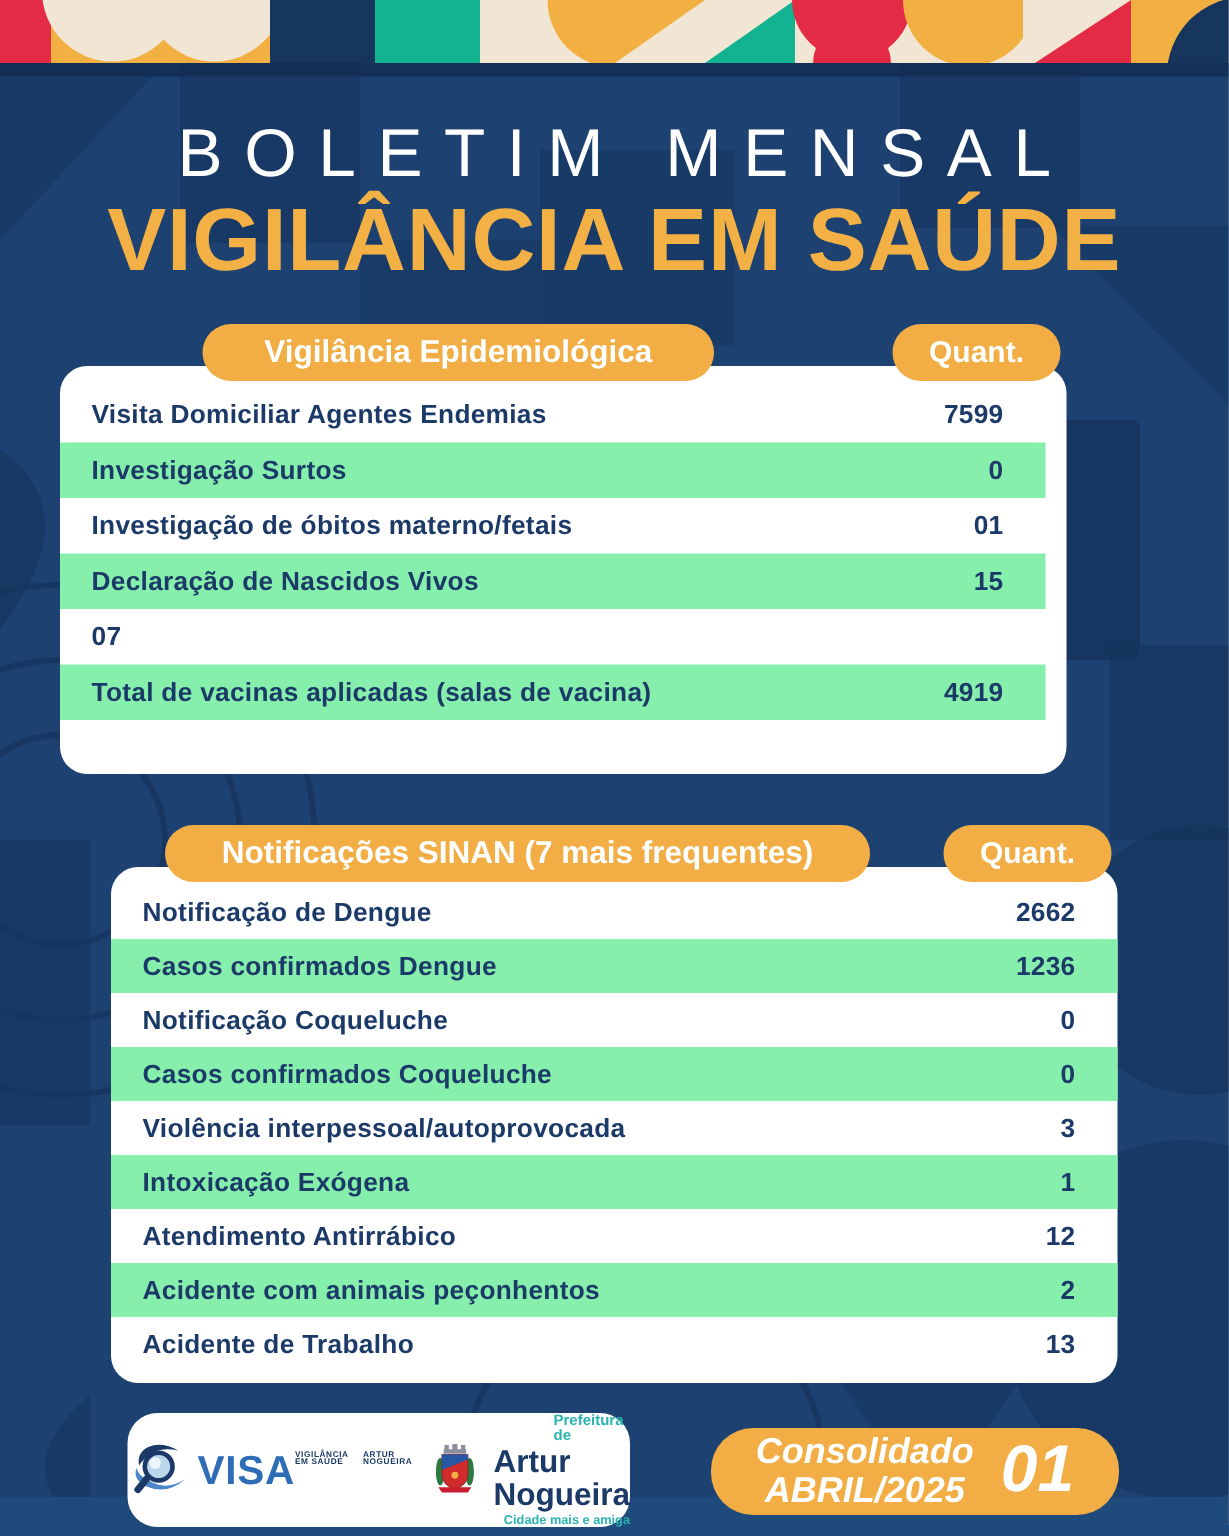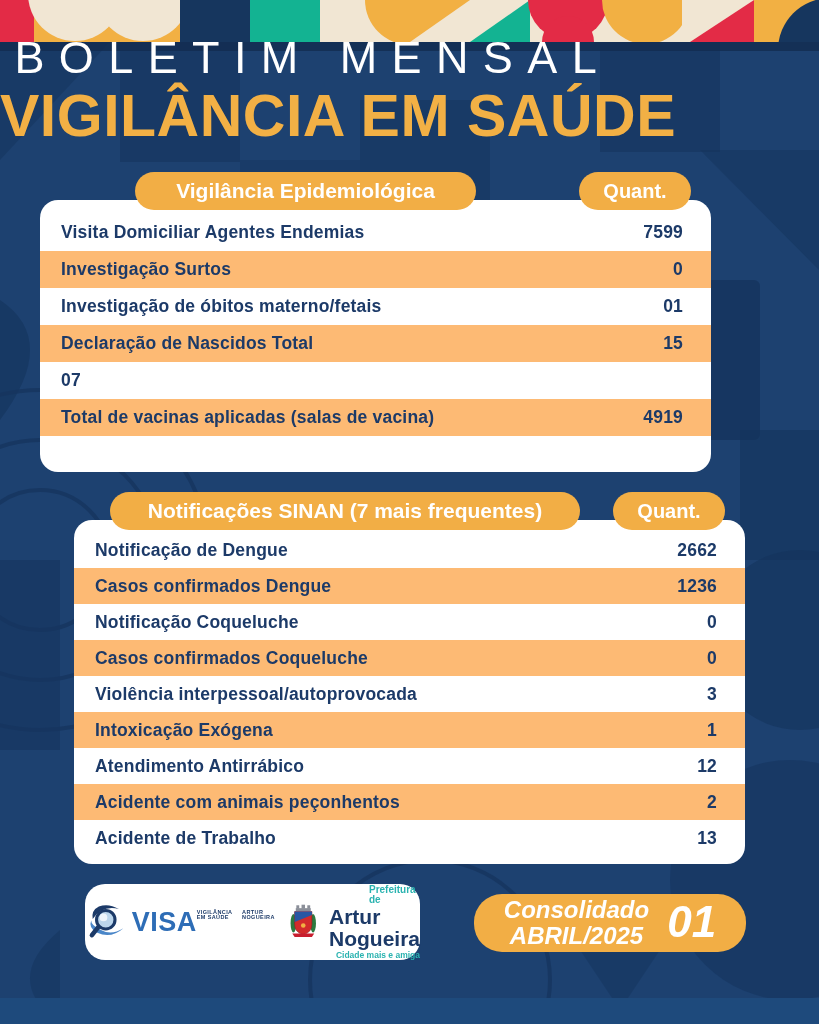--- a/index.html
+++ b/index.html
@@ -4,43 +4,43 @@
 <style>
   * { margin:0; padding:0; box-sizing:border-box; }
   html,body { width:819px; }
   body { font-family:"Liberation Sans", sans-serif; }
   .page { position:relative; width:819px; height:1024px; background:#1d4170; overflow:hidden; }
   .bg-pattern { position:absolute; inset:0; z-index:0; }
   .top-band { position:absolute; top:0; left:0; width:819px; height:42px; z-index:3; }
   .content { position:relative; z-index:2; }
 
   
-  .title-block { text-align:left; padding-top:34px; }
+  .title-block { text-align:center; padding-top:78px; }
   .title-line1 { color:#ffffff; font-size:45px; font-weight:400; letter-spacing:0.32em; padding-left:0.32em; line-height:1.05; }
   .title-line2 { color:#f2b045; font-size:59px; font-weight:800; letter-spacing:0.5px; line-height:1.0; margin-top:6px; }
 
   
   .section { position:relative; width:671px; margin:0 auto; }
   .section-1 { margin-top:26px;margin-left:40px; }
-  .section-2 { margin-top:20px; }
+  .section-2 { margin-top:34px; }
   .pill-row { position:relative; height:38px; z-index:2; }
   .pill { position:absolute; top:0; height:38px; background:#f2ae45; border-radius:19px;
           display:flex; align-items:center; justify-content:center;
           color:#ffffff; font-weight:700; font-size:21px; }
   .pill-header-1 { left:95px; width:341px; }
   .pill-header-2 { left:36px; width:470px; }
-  .pill-quant { right:20px; width:112px; font-size:20px; }
+  .pill-quant { right:4px; width:112px; font-size:20px; }
   .card { position:relative; background:#ffffff; border-radius:18px; margin-top:-10px; z-index:1; }
-  .card-1 { padding:14px 0 36px 0; }
+  .card-1 { padding:14px 14px 36px 0; }
   .card-2 { padding:12px 0 8px 0; }
   .row { display:flex; align-items:center; justify-content:space-between;
          padding:0 28px 0 21px; color:#1c3a68; font-weight:700; font-size:17.5px; letter-spacing:0.2px; }
   .card-1 .row { height:37px; }
   .card-2 .row { height:36px; }
-  .row.alt { background:#fdba74; }
+  .row.alt { background:#86efac; }
   .row-value { font-weight:800; }
 
   
   .footer { display:flex; justify-content:space-between; align-items:flex-start;
             width:819px; padding:20px 73px 0 85px; }
   .logo-card { width:335px; height:76px; background:#ffffff; border-radius:20px;
                display:flex; align-items:center; justify-content:center; gap:12px; }
   .visa-logo { display:flex; align-items:center; gap:2px; }
   .visa-text-block { display:flex; flex-direction:row; line-height:1; }
   .visa-name { color:#2e6db6; font-size:27px; font-weight:800; letter-spacing:0.5px; }
@@ -139,21 +139,21 @@
           </div>
           <div class="row alt">
             <span class="row-label">Investigação Surtos</span>
             <span class="row-value">0</span>
           </div>
           <div class="row">
             <span class="row-label">Investigação de óbitos materno/fetais</span>
             <span class="row-value">01</span>
           </div>
           <div class="row alt">
-            <span class="row-label">Declaração de Nascidos Total</span>
+            <span class="row-label">Declaração de Nascidos Vivos</span>
             <span class="row-value">15</span>
           </div>
           <div class="row">
             <span class="row-value">07</span>
           </div>
           <div class="row alt">
             <span class="row-label">Total de vacinas aplicadas (salas de vacina)</span>
             <span class="row-value">4919</span>
           </div>
         </div>

